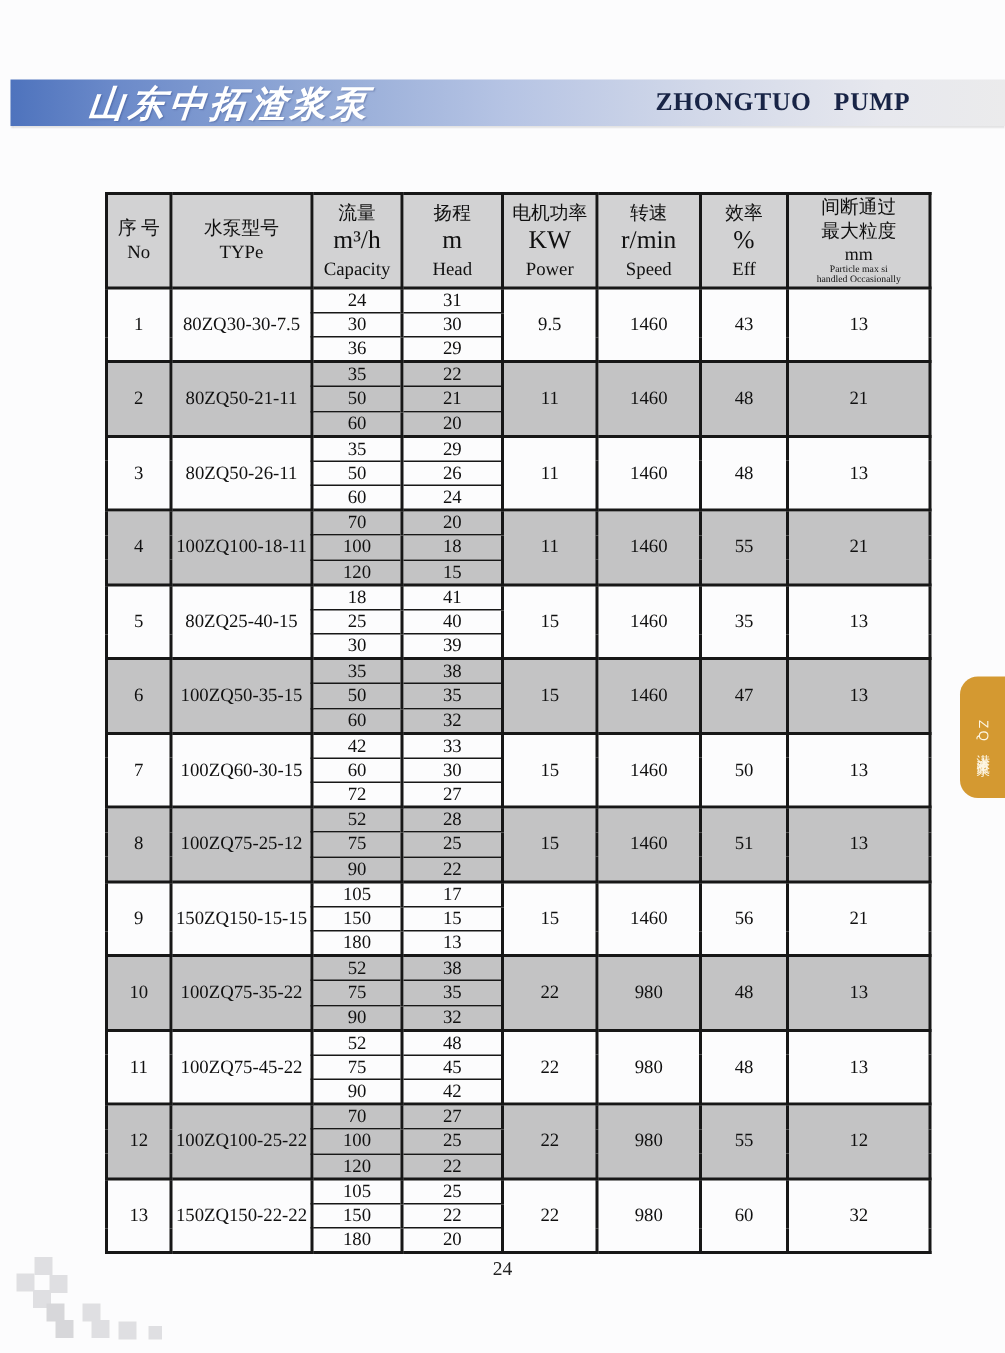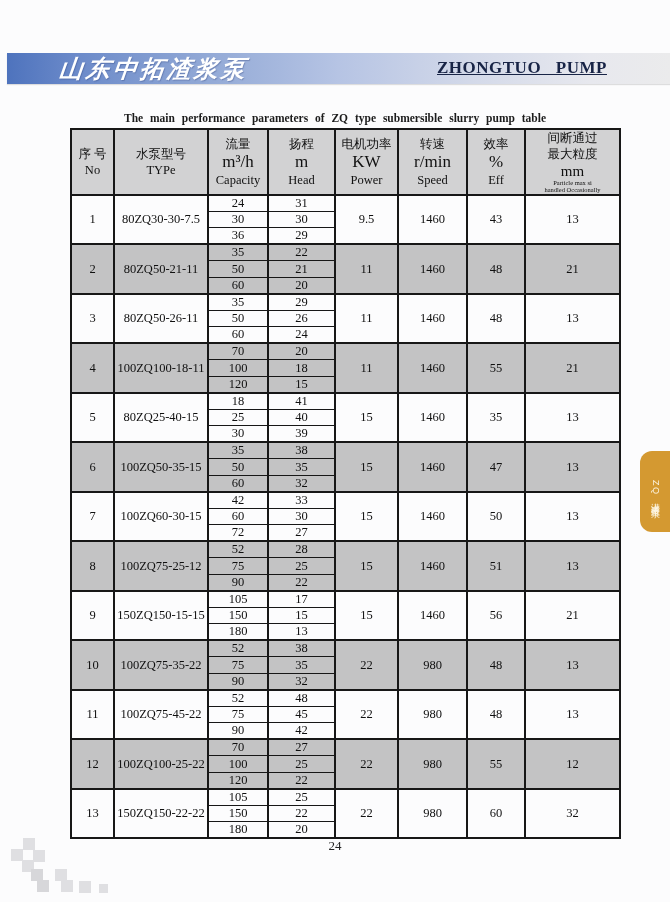--- a/index.html
+++ b/index.html
@@ -19,21 +19,20 @@
     position:absolute; left:52px; top:0px; color:#ffffff;
     font-size:24px; font-weight:bold; font-style:italic;
     font-family:"DejaVu Serif", serif; letter-spacing:3px;
     transform:skewX(-6deg); white-space:nowrap;
     text-shadow:1px 1px 1px rgba(40,60,120,0.35);
   }
   .brand-name {
     position:absolute; left:430px; top:5px; color:#182446;
     font-size:17px; font-weight:bold; letter-spacing:0.5px; word-spacing:10px;
     white-space:nowrap;
-    text-decoration:underline;
   }
 
   
   .title-zh {
     position:absolute; top:92px; left:0; width:100%; text-align:center;
     font-size:16.5px; letter-spacing:0.5px; color:#1c1c1c;
   }
   .title-en {
     position:absolute; top:112px; left:0; width:100%; text-align:center;
     font-size:11.5px; font-weight:bold; word-spacing:4px; color:#1c1c1c;
@@ -49,21 +48,21 @@
     vertical-align:middle; font-size:12.5px; color:#101010;
     overflow:hidden; white-space:nowrap;
   }
   .params-table thead tr { height:57px; }
   .params-table tbody tr { height:16.5px; }
   .params-table thead th { background:#d2d2d3; font-weight:normal; }
   tr.shaded td { background:#c3c3c4; }
   th.power-col { font-weight:bold; }
   .hline { line-height:1.3; }
   .unit-line { font-size:17px; line-height:1.2; }
-  .mm-line { font-size:15px; line-height:1.1; }
+  .mm-line { font-size:12px; line-height:1.1; }
   .tiny-line { font-size:6.5px; line-height:1.15; }
   
   td.ch.s0 { border-bottom-width:1px; }
   td.ch.s1 { border-top-width:1px; border-bottom-width:1px; }
   td.ch.s2 { border-top-width:1px;margin-top:8px; }
 
   
   .page-number {
     position:absolute; top:838px; left:0; width:670px; text-align:center;
     font-size:13px; color:#222;
@@ -91,21 +90,20 @@
 </head>
 <body>
 
 <div class="page">
 
   <div class="header-bar">
     <div class="logo-script">山东中拓渣浆泵</div>
     <div class="brand-name">ZHONGTUO  PUMP</div>
   </div>
 
-  <div class="title-en">The  main  performance  parameters  of  ZQ  type  submersible  slurry  pump  table</div>
 
   <table class="params-table">
     <colgroup>
       <col style="width:43px">
         <col style="width:94px">
         <col style="width:60px">
       <col style="width:67px">
         <col style="width:63px">
         <col style="width:69px">
       <col style="width:58px">

